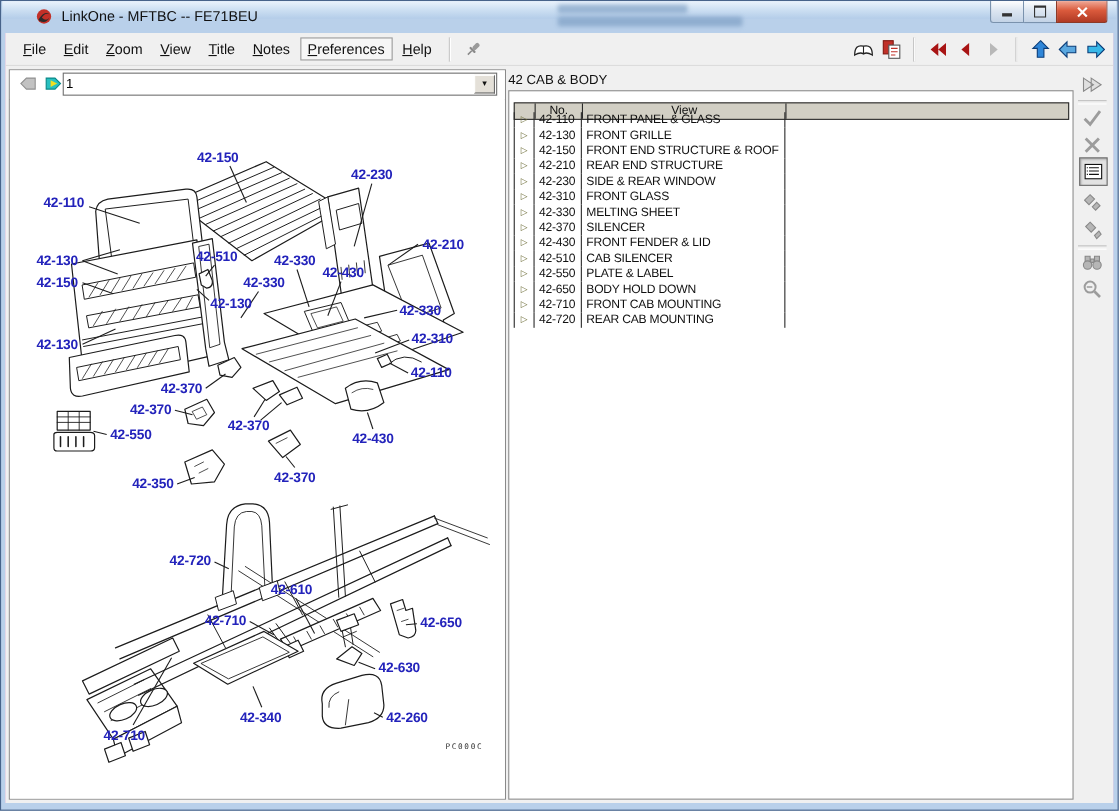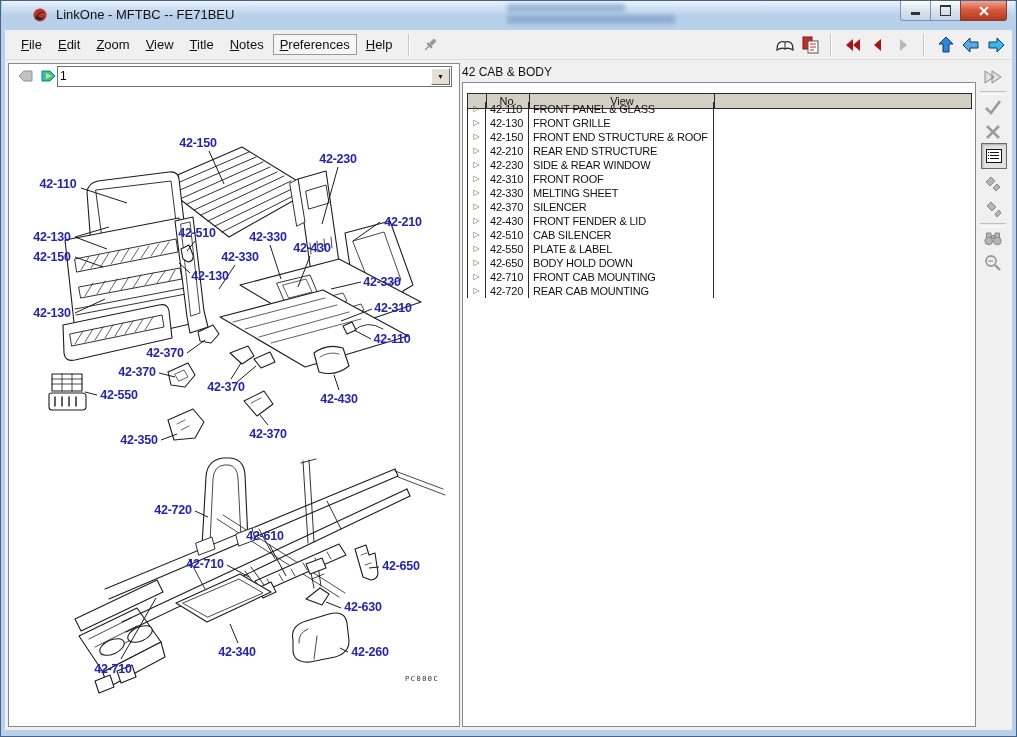--- a/index.html
+++ b/index.html
@@ -400,21 +400,21 @@
                 <span class="c-ti">REAR END STRUCTURE</span>
               </div>
               <div class="prow">
                 <span class="c-ic">▷</span>
                 <span class="c-no">42-230</span>
                 <span class="c-ti">SIDE &amp; REAR WINDOW</span>
               </div>
               <div class="prow">
                 <span class="c-ic">▷</span>
                 <span class="c-no">42-310</span>
-                <span class="c-ti">FRONT ROOF</span>
+                <span class="c-ti">FRONT GLASS</span>
               </div>
               <div class="prow">
                 <span class="c-ic">▷</span>
                 <span class="c-no">42-330</span>
                 <span class="c-ti">MELTING SHEET</span>
               </div>
               <div class="prow">
                 <span class="c-ic">▷</span>
                 <span class="c-no">42-370</span>
                 <span class="c-ti">SILENCER</span>

